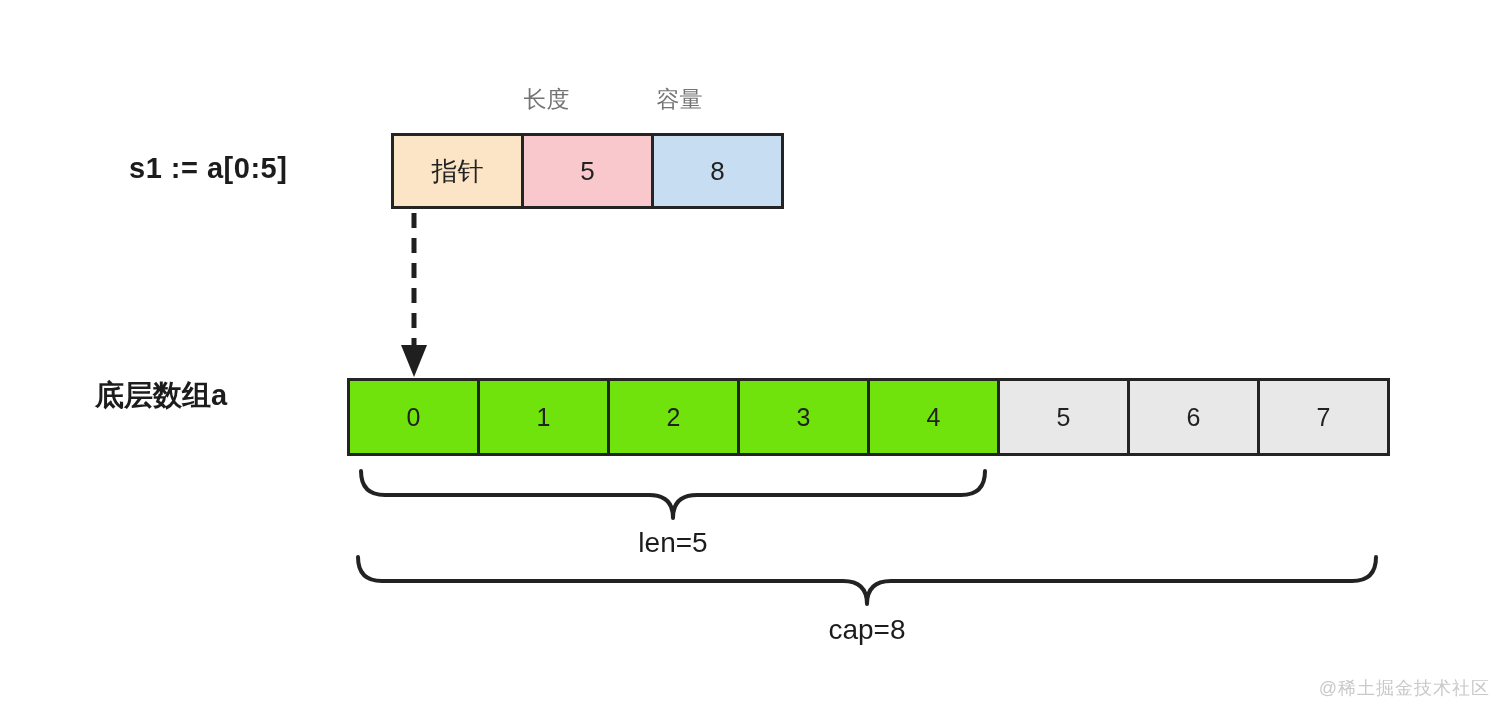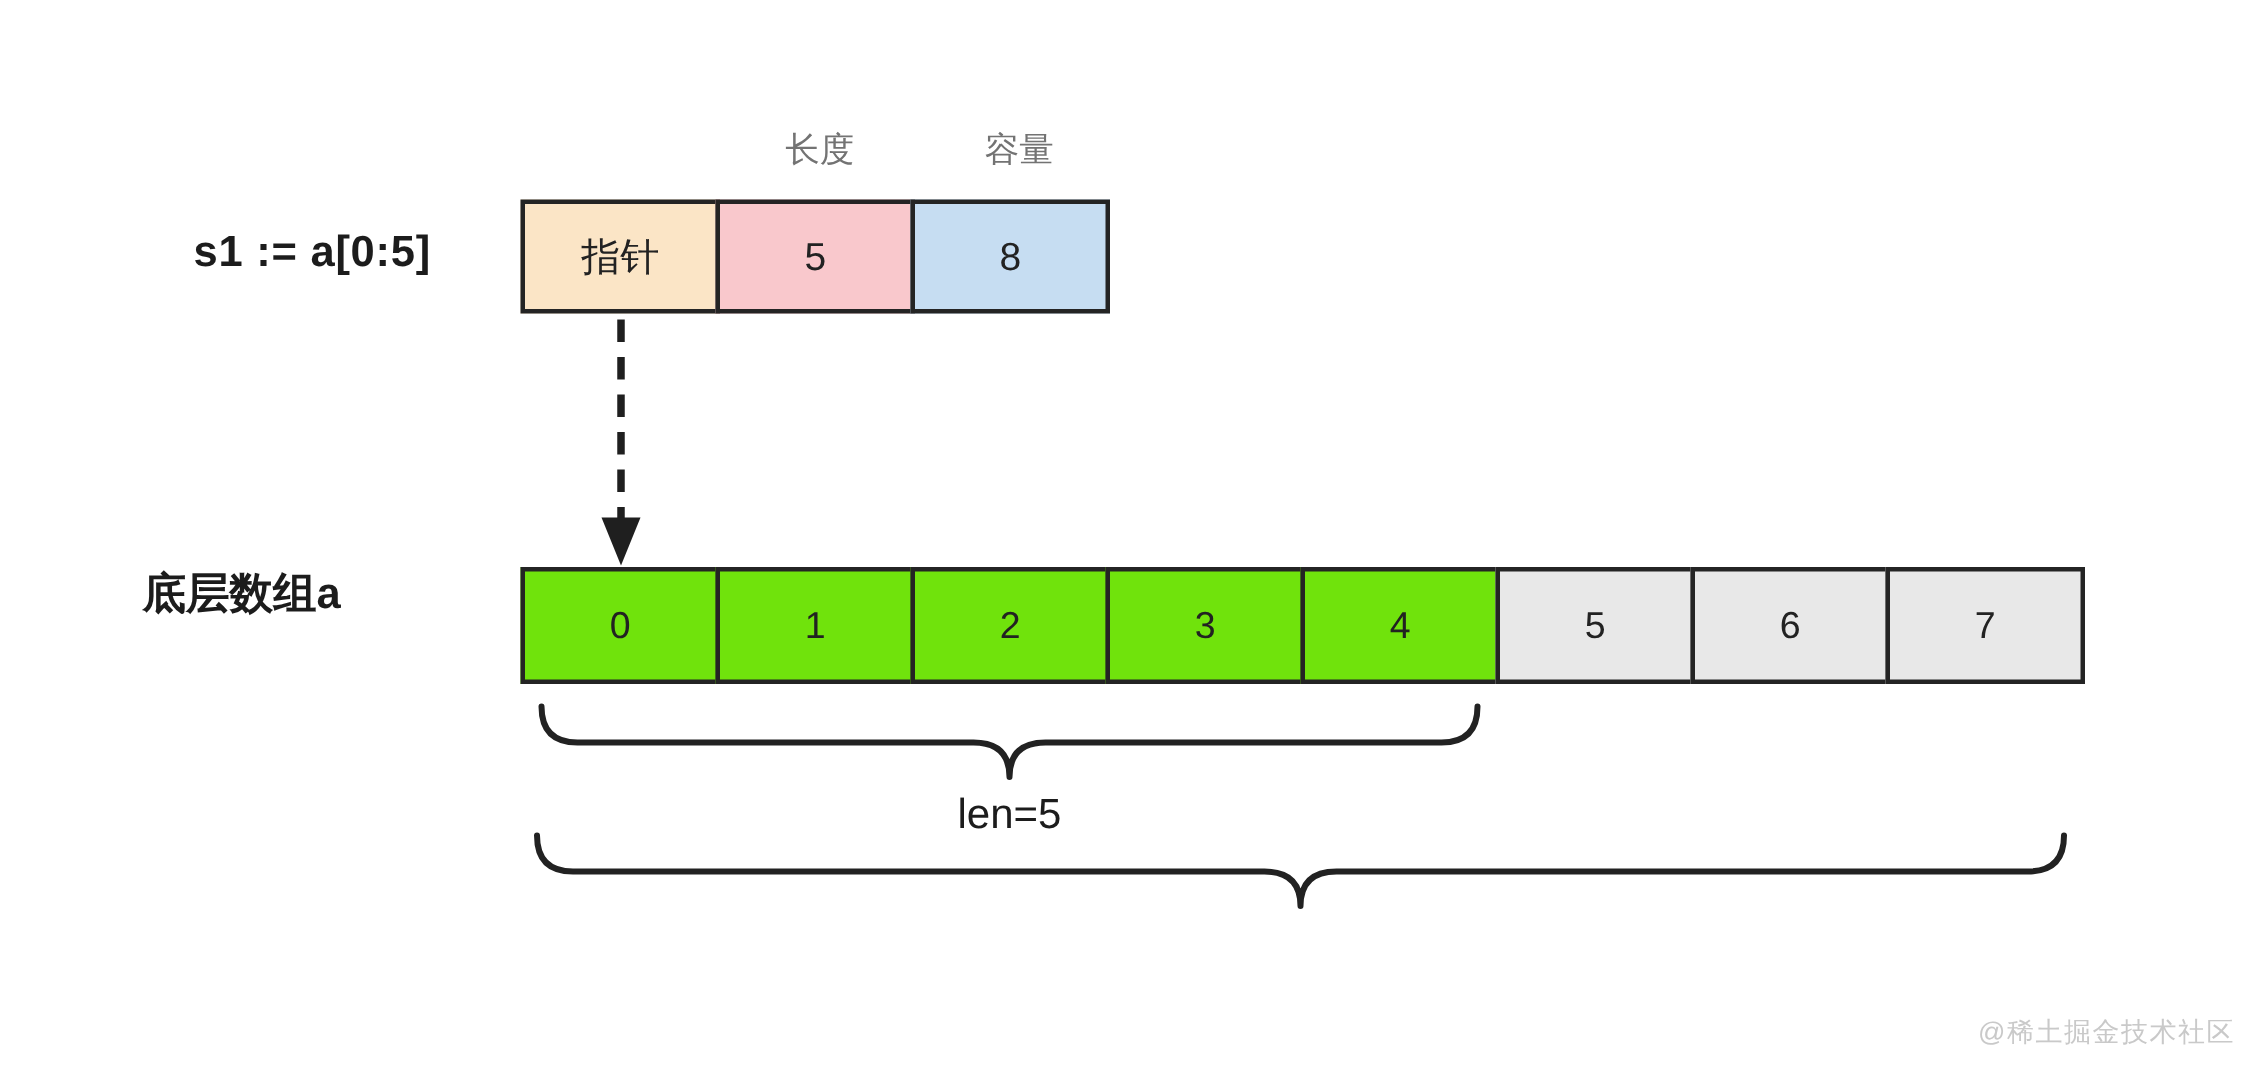--- a/index.html
+++ b/index.html
@@ -33,21 +33,21 @@
   }
   .col-label.len-col { left: 480px; }
   .col-label.cap-col { left: 613px; }
 
   
   .slice-header { left: 347px; top: 133px; display: flex; }
   .slice-box {
     width: 133px; height: 76px;
     border: 3px solid #242424;
     display: flex; align-items: center; justify-content: center;
-    font-size: 26px; color: #222222;
+    font-size: 26px; color: #222222; margin-left: 44px;
   }
   .slice-box + .slice-box { margin-left: -3px; }
 
   
   .array-row { left: 347px; top: 378px; display: flex; }
   .cell {
     width: 133px; height: 78px;
     border: 3px solid #242424;
     display: flex; align-items: center; justify-content: center;
     font-size: 25px; color: #222222;
@@ -103,16 +103,17 @@
   </div>
 
   <svg class="abs" style="left:358px; top:468px;" width="630" height="54">
     <path d="M 3 3 Q 3 27, 27 27 L 291 27 Q 315 27, 315 50 Q 315 27, 339 27 L 603 27 Q 627 27, 627 3" fill="none" stroke="#222222" stroke-width="4" stroke-linecap="round" stroke-linejoin="round"></path>
   </svg>
   <div class="abs brace-label len-text">len=5</div>
 
   <svg class="abs" style="left:355px; top:554px;" width="1024" height="54">
     <path d="M 3 3 Q 3 27, 27 27 L 488 27 Q 512 27, 512 50 Q 512 27, 536 27 L 997 27 Q 1021 27, 1021 3" fill="none" stroke="#222222" stroke-width="4" stroke-linecap="round" stroke-linejoin="round"></path>
   </svg>
+  <div class="abs brace-label cap-text">cap=8</div>
 
   <div class="abs watermark">@稀土掘金技术社区</div>
 
 </div>
 
 </body></html>

